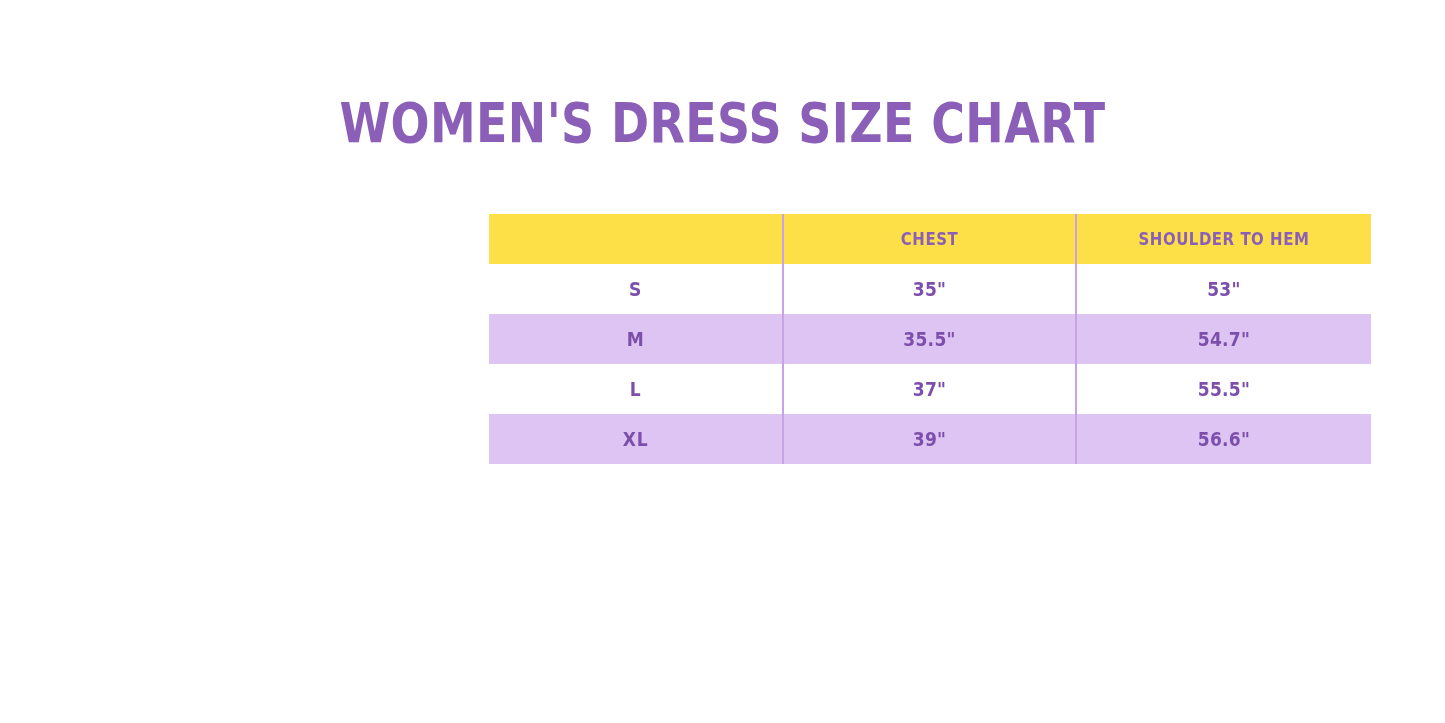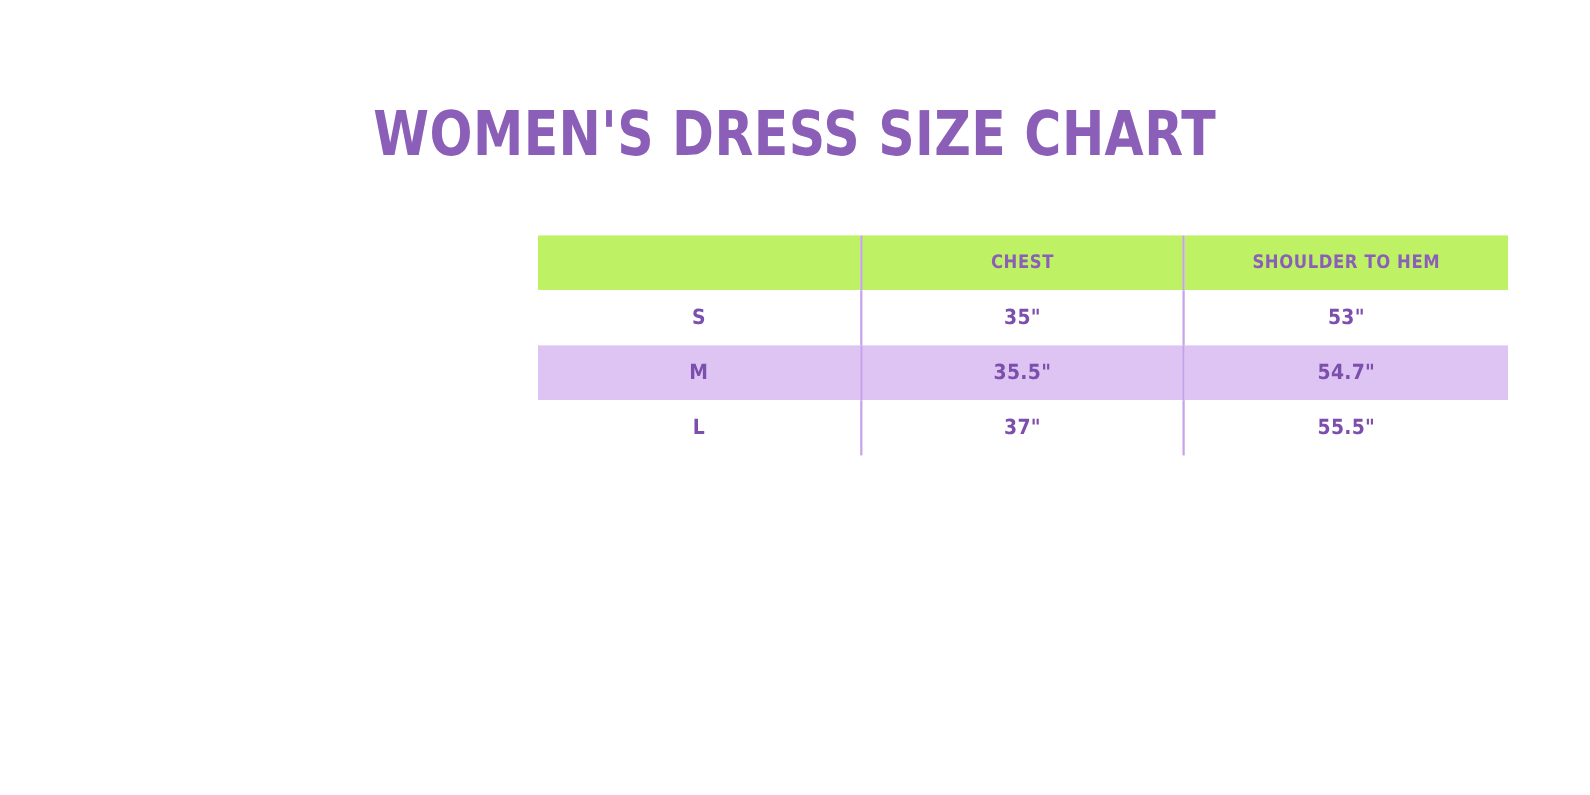--- a/index.html
+++ b/index.html
@@ -67,21 +67,21 @@
   }
 
   
   .size-table th + th,
   .size-table td + td {
     border-left: 2px solid #c6a2e8;
   }
 
   
   .size-table thead tr {
-    background: #bef264;
+    background: #fde047;
     margin-left: 11px;
   }
   .size-table thead th {
     color: #8b5fb8;
     font-size: 17px;
     letter-spacing: 0.6px;
     transform: scaleX(0.88);
   }
 
   
@@ -127,16 +127,21 @@
       <tr class="row-dark">
         <td class="size-cell">M</td>
         <td>35.5"</td>
         <td>54.7"</td>
       </tr>
       <tr class="row-light">
         <td class="size-cell">L</td>
         <td>37"</td>
         <td>55.5"</td>
       </tr>
+      <tr class="row-dark">
+        <td class="size-cell">XL</td>
+        <td>39"</td>
+        <td>56.6"</td>
+      </tr>
     </tbody>
   </table>
 
 </div>
 
 </body></html>

